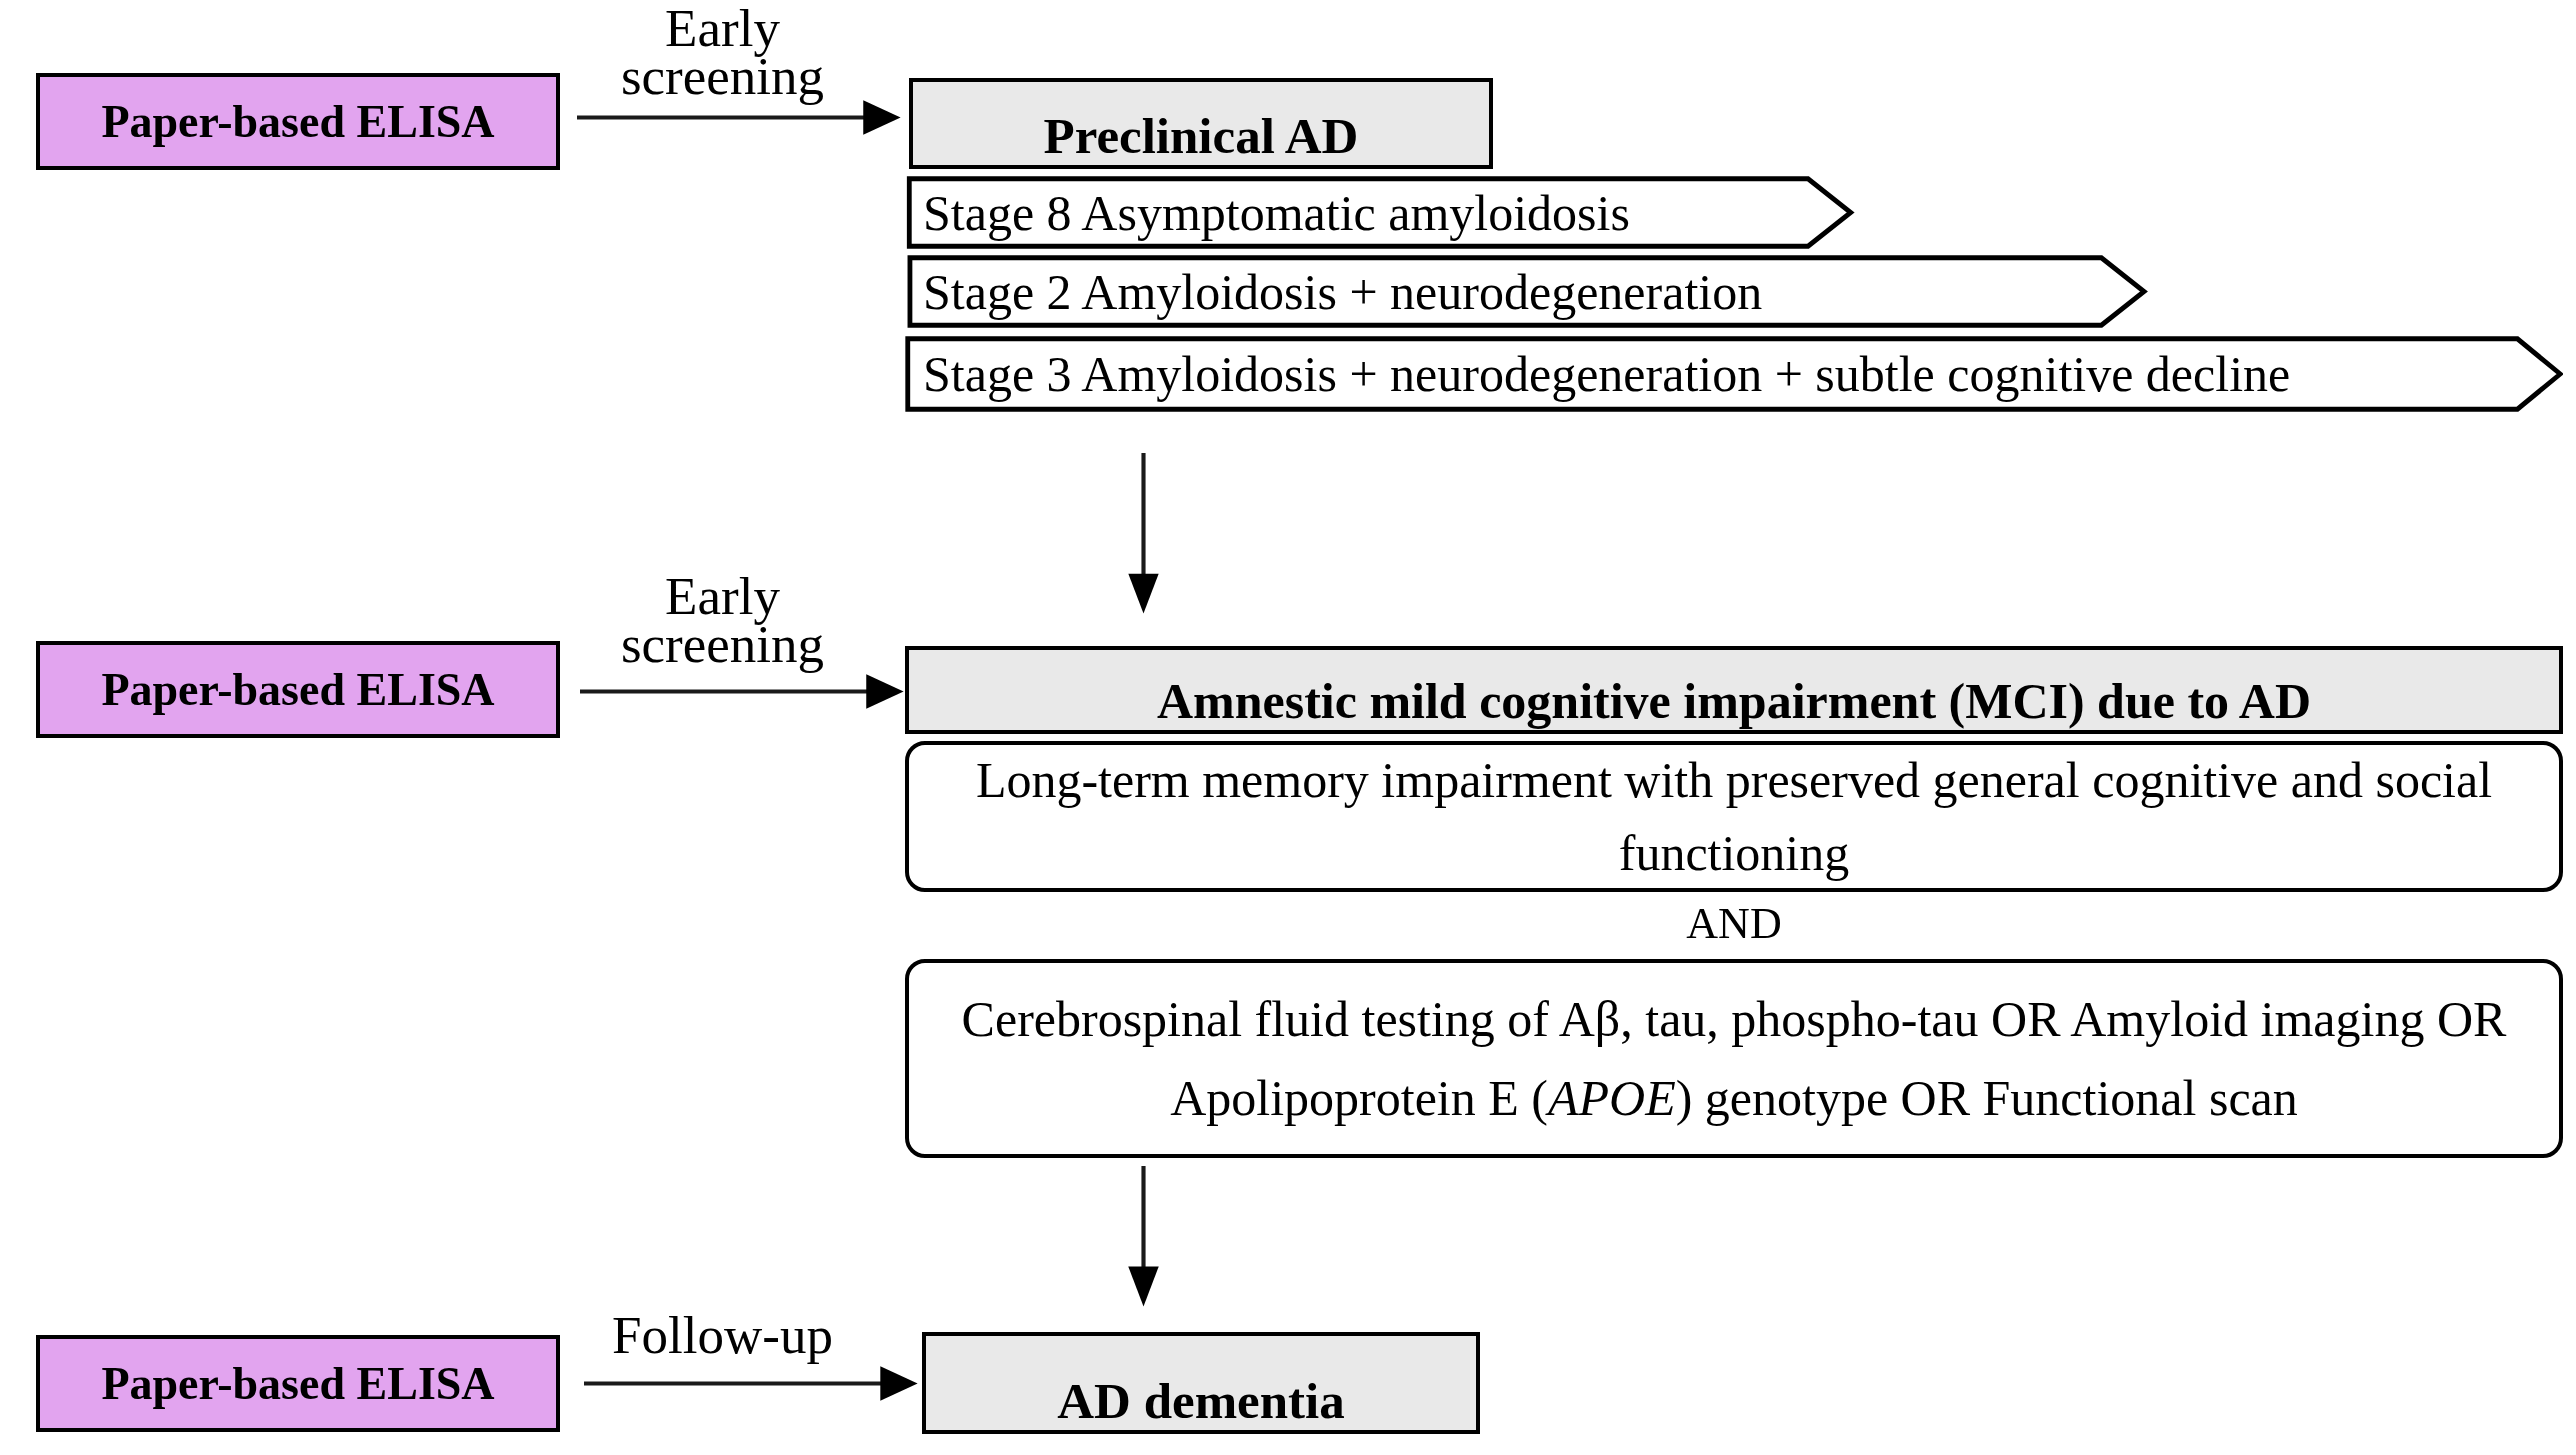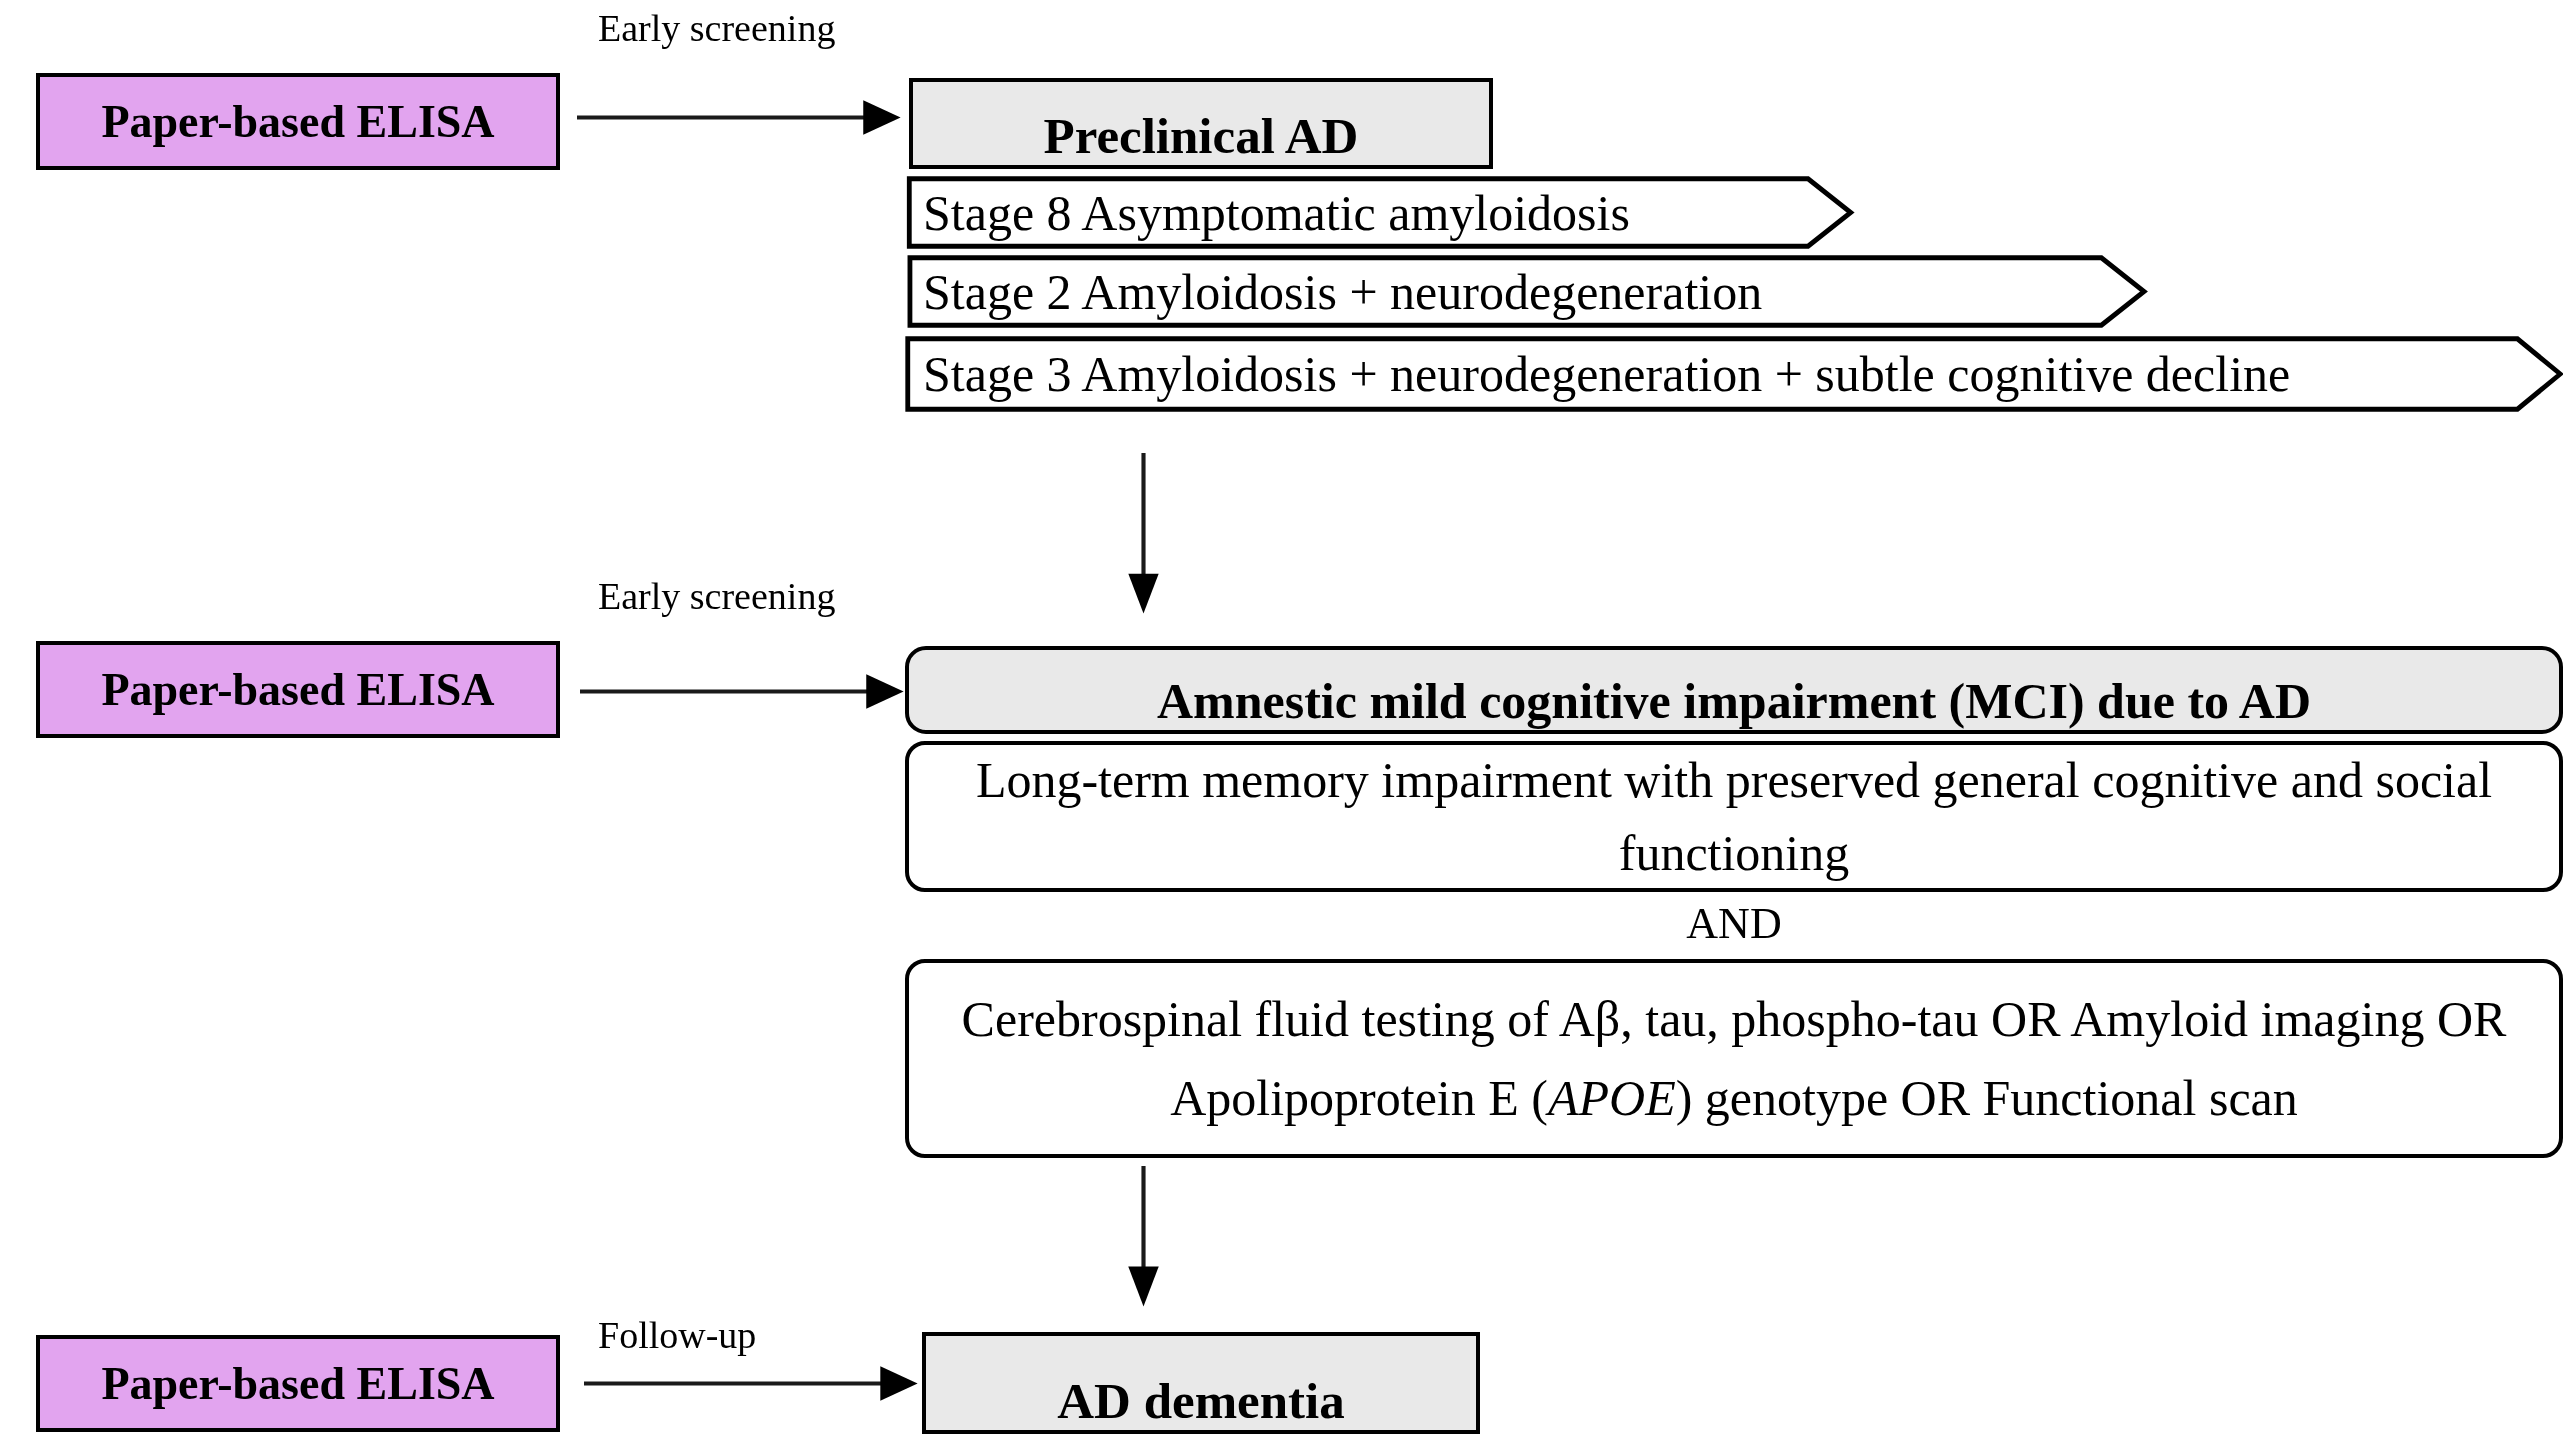--- a/index.html
+++ b/index.html
@@ -29,21 +29,22 @@
     left: 36px; width: 524px; height: 97px;
   }
   .graybox {
     background: var(--header_fill, #E9E9E9);
     font-weight: bold;
     align-items: flex-end;
   }
   .whitebox { background: #ffffff; border-radius: 20px; }
   .flowlabel {
     position: absolute;
-    font-size: 38px;
+    text-align: center;
+    font-size: 53px;
     line-height: 48px;
   }
   .arrow-svg { position: absolute; display: block; }
   .stage { position: absolute; }
   .stage svg { position: absolute; left: 0; top: 0; }
   .stage-text {
     position: absolute;
     left: 18px; top: 0; bottom: 0;
     display: flex; align-items: center;
     font-size: 50px;
@@ -112,21 +113,21 @@
     <span>Paper-based ELISA</span>
   </div>
 
   <div class="flowlabel" style="left:598px; top:572px; width:249px;">Early screening</div>
 
   <svg class="arrow-svg" style="left:580px; top:672px;" width="325" height="39" viewBox="0 0 470 56">
     <line x1="0" y1="28" x2="418" y2="28" stroke="#1A1A1A" stroke-width="6"></line>
     <polygon points="414,3 468,28 414,53" fill="#000000"></polygon>
   </svg>
 
-  <div class="box graybox" style="left:905px; top:646px; width:1658px; height:88px; font-size:50px;border-radius:21px;">
+  <div class="box graybox" style="left:905px; top:646px; width:1658px; height:88px; font-size:50px;">
     <span>Amnestic mild cognitive impairment (MCI) due to AD</span>
   </div>
 
   <div class="box whitebox pad" style="left:905px; top:741px; width:1658px; height:151px;">
     <span class="bodytext">Long-term memory impairment with preserved general cognitive and social functioning</span>
   </div>
 
   <div class="and-label">AND</div>
 
   <div class="box whitebox pad csf" style="left:905px; top:959px; width:1658px; height:199px;">

